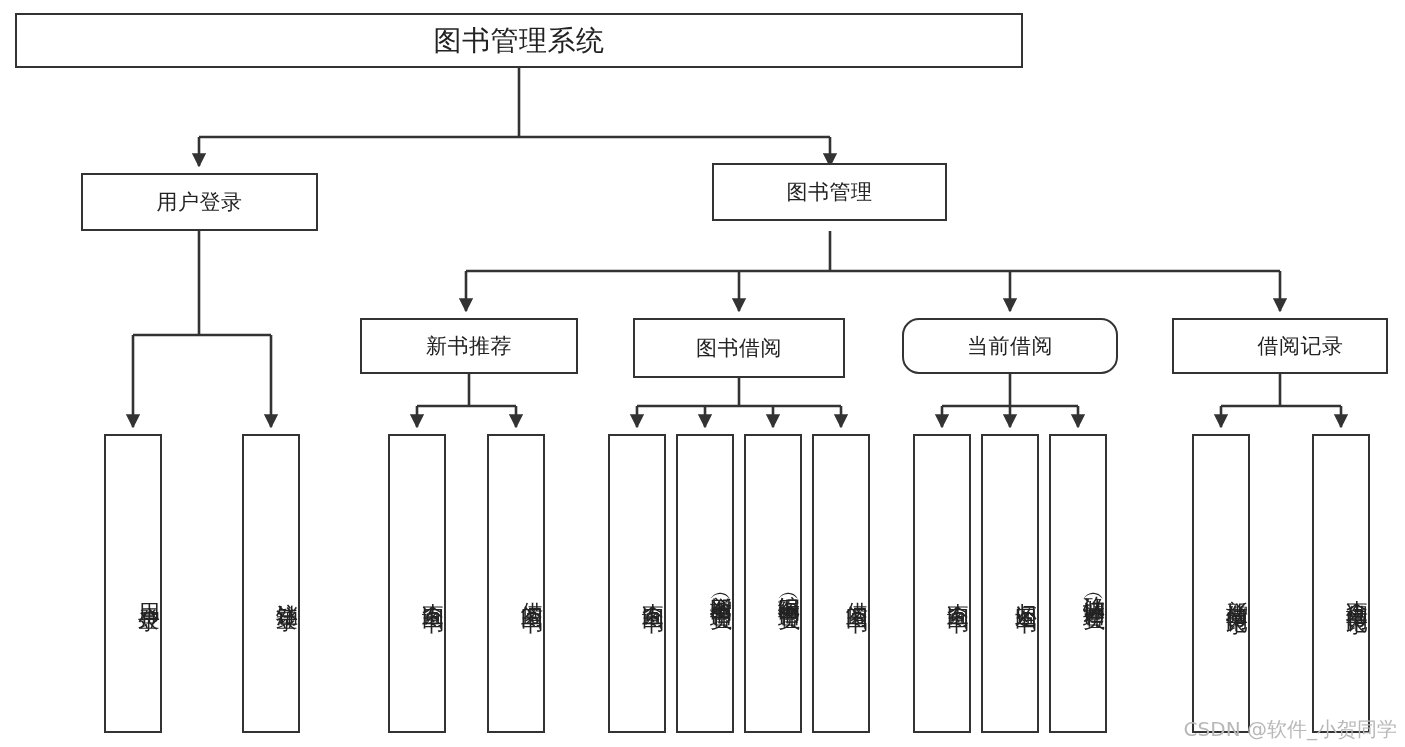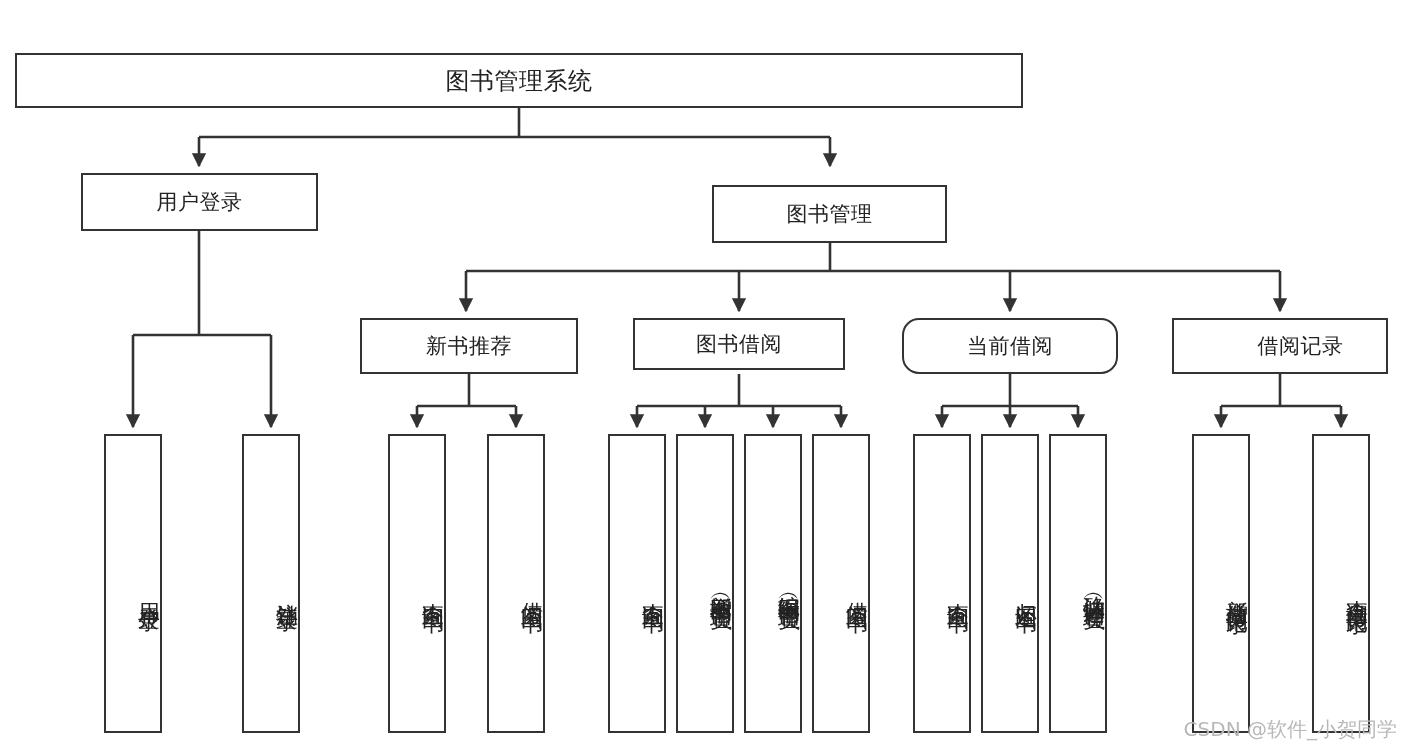--- a/index.html
+++ b/index.html
@@ -53,22 +53,21 @@
   }
   .node-box.vertical.tall-text {
     padding-top: 6px;
     letter-spacing: 2px;
   }
   .node-label {
     display: block;
     white-space: nowrap;
   }
   #title-box {
-    font-size: 24px;
-    margin-top: 40px;
+    font-size: 28px;
   }
   #watermark {
     position: absolute;
     right: 8px;
     bottom: 4px;
     font-size: 20px;
     color: #b8b8b8;
     white-space: nowrap;
     pointer-events: none;
     font-family: "DejaVu Sans", "Liberation Sans", sans-serif;
@@ -129,28 +128,28 @@
     </g>
   </svg>
 
   <div class="node-box horizontal" id="title-box" style="left:15px; top:13px; width:1008px; height:55px;">
     <span class="node-label">图书管理系统</span>
   </div>
 
   <div class="node-box horizontal" style="left:81px; top:173px; width:237px; height:58px;">
     <span class="node-label">用户登录</span>
   </div>
-  <div class="node-box horizontal" style="left:712px; top:185px; width:235px; height:58px;">
+  <div class="node-box horizontal" style="left:712px; top:163px; width:235px; height:58px;">
     <span class="node-label">图书管理</span>
   </div>
 
   <div class="node-box horizontal" style="left:360px; top:318px; width:218px; height:56px;">
     <span class="node-label">新书推荐</span>
   </div>
-  <div class="node-box horizontal" style="left:633px; top:318px; width:212px; height:52px;">
+  <div class="node-box horizontal" style="left:633px; top:318px; width:212px; height:60px;">
     <span class="node-label">图书借阅</span>
   </div>
   <div class="node-box horizontal" style="left:902px; top:318px; width:216px; height:56px;border-radius:17px;">
     <span class="node-label">当前借阅</span>
   </div>
   <div class="node-box horizontal" style="left:1172px; top:318px; width:216px; height:56px;padding-left:41px;">
     <span class="node-label">借阅记录</span>
   </div>
 
   <div class="node-box vertical" style="left:104px; top:434px; width:58px; height:299px;">

